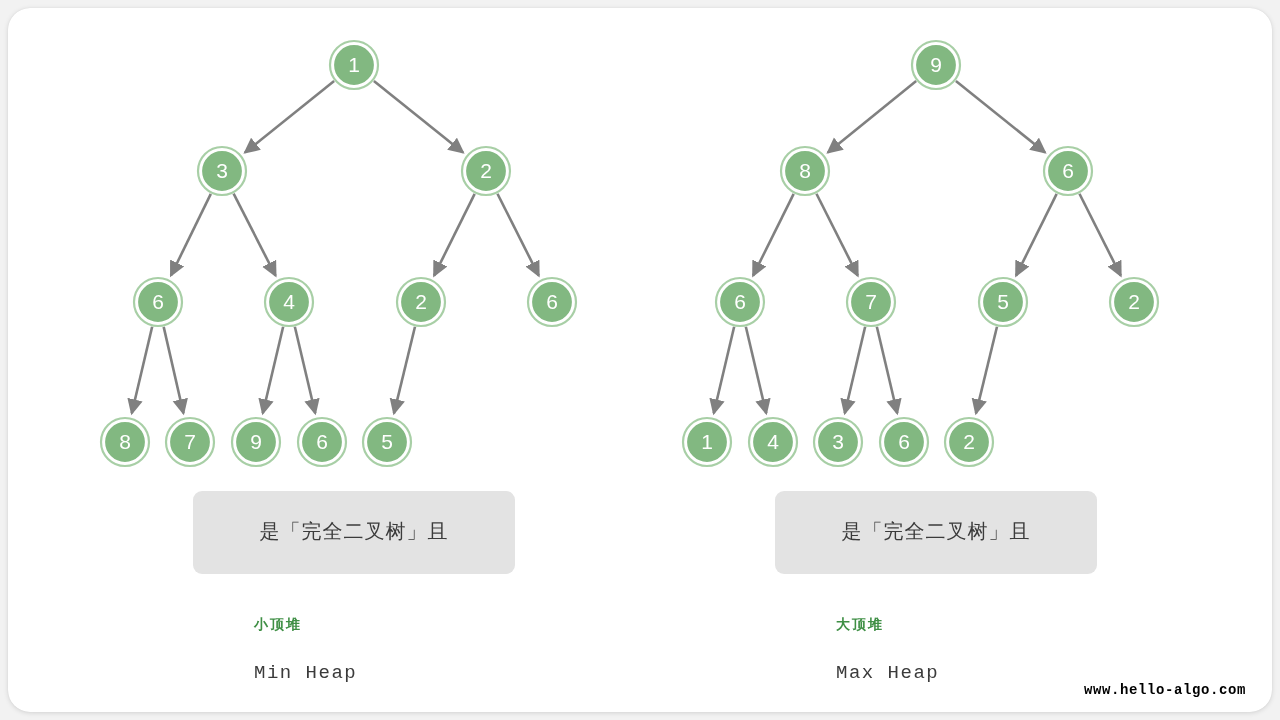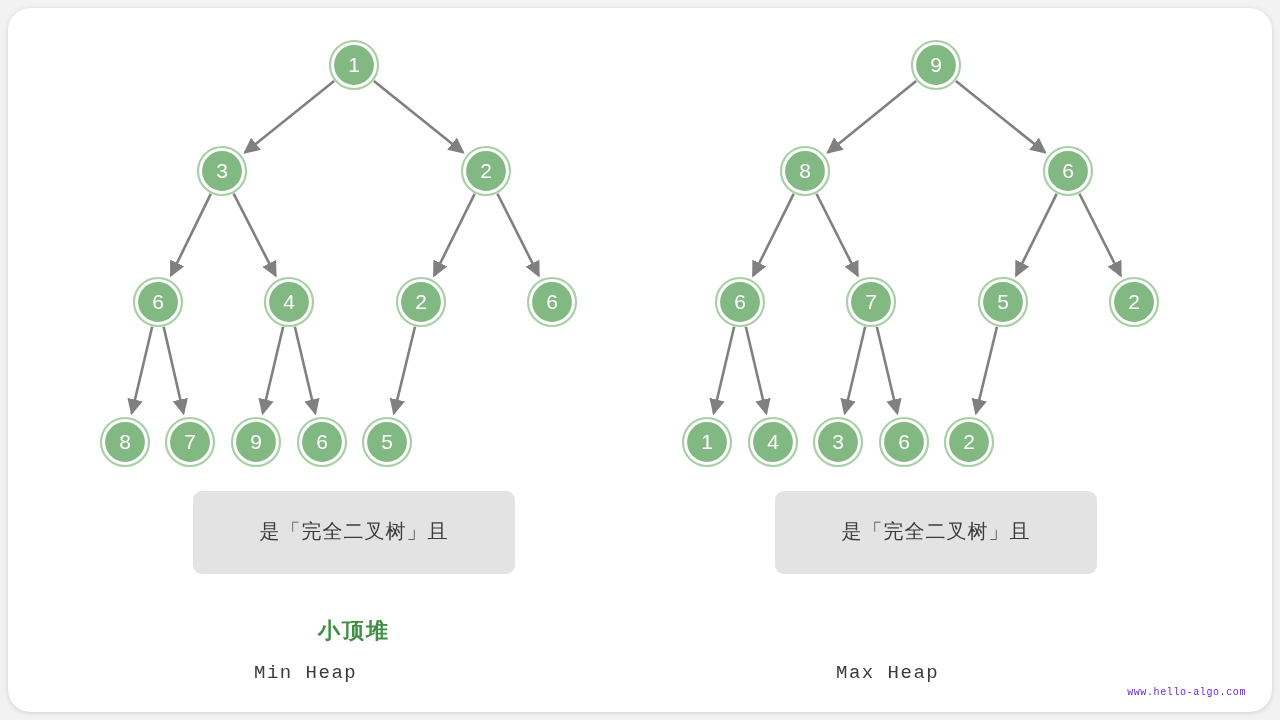--- a/index.html
+++ b/index.html
@@ -75,45 +75,46 @@
   .caption-line {
     font-family: "Liberation Sans", "DejaVu Sans", sans-serif;
     font-size: 20px;
     color: #3b3b3b;
     line-height: 1.55;
     letter-spacing: 1px;
     white-space: nowrap;
   }
   .heap-title {
     position: absolute;
-    text-align: center;
+    text-align: left;
     font-family: Liberation Serif, serif;
-    font-size: 22px;
+    font-size: 14px;
     font-weight: bold;
     color: #3f8f45;
     letter-spacing: 2px;
     white-space: nowrap;
   }
   .heap-subtitle {
     position: absolute;
     font-family: "Liberation Mono", "DejaVu Sans Mono", monospace;
     font-size: 19px;
     color: #3b3b3b;
     letter-spacing: 1.5px;
     white-space: nowrap;
   }
   .watermark {
     position: absolute;
     right: 34px;
     bottom: 22px;
     font-family: "Liberation Mono", "DejaVu Sans Mono", monospace;
-    font-size: 10px;
-    color: #6d28d9;
+    font-size: 14px;
+    color: #000000;
     letter-spacing: 0.6px;
     white-space: nowrap;
+    font-weight: bold;
   }
 </style>
 </head>
 <body>
 
 <div id="canvas">
   <div class="card"></div>
 
   <svg class="diagram" id="diagram-svg" viewBox="0 0 1280 720" xmlns="http://www.w3.org/2000/svg">
     <defs>
@@ -273,16 +274,17 @@
     <div class="caption-line">是「完全二叉树」且</div>
   </div>
 
   <div class="caption-box" id="caption-max" style="left:775px; top:491px; width:322px; height:83px;">
     <div class="caption-line">是「完全二叉树」且</div>
   </div>
 
   <div class="heap-title" style="left:254px; top:616px; width:200px;">小顶堆</div>
   <div class="heap-subtitle" style="left:254px; top:662px; width:200px;">Min Heap</div>
 
+  <div class="heap-title" style="left:836px; top:616px; width:200px;">大顶堆</div>
   <div class="heap-subtitle" style="left:836px; top:662px; width:200px;">Max Heap</div>
 
   <div class="watermark">www.hello-algo.com</div>
 </div>
 
 </body></html>

